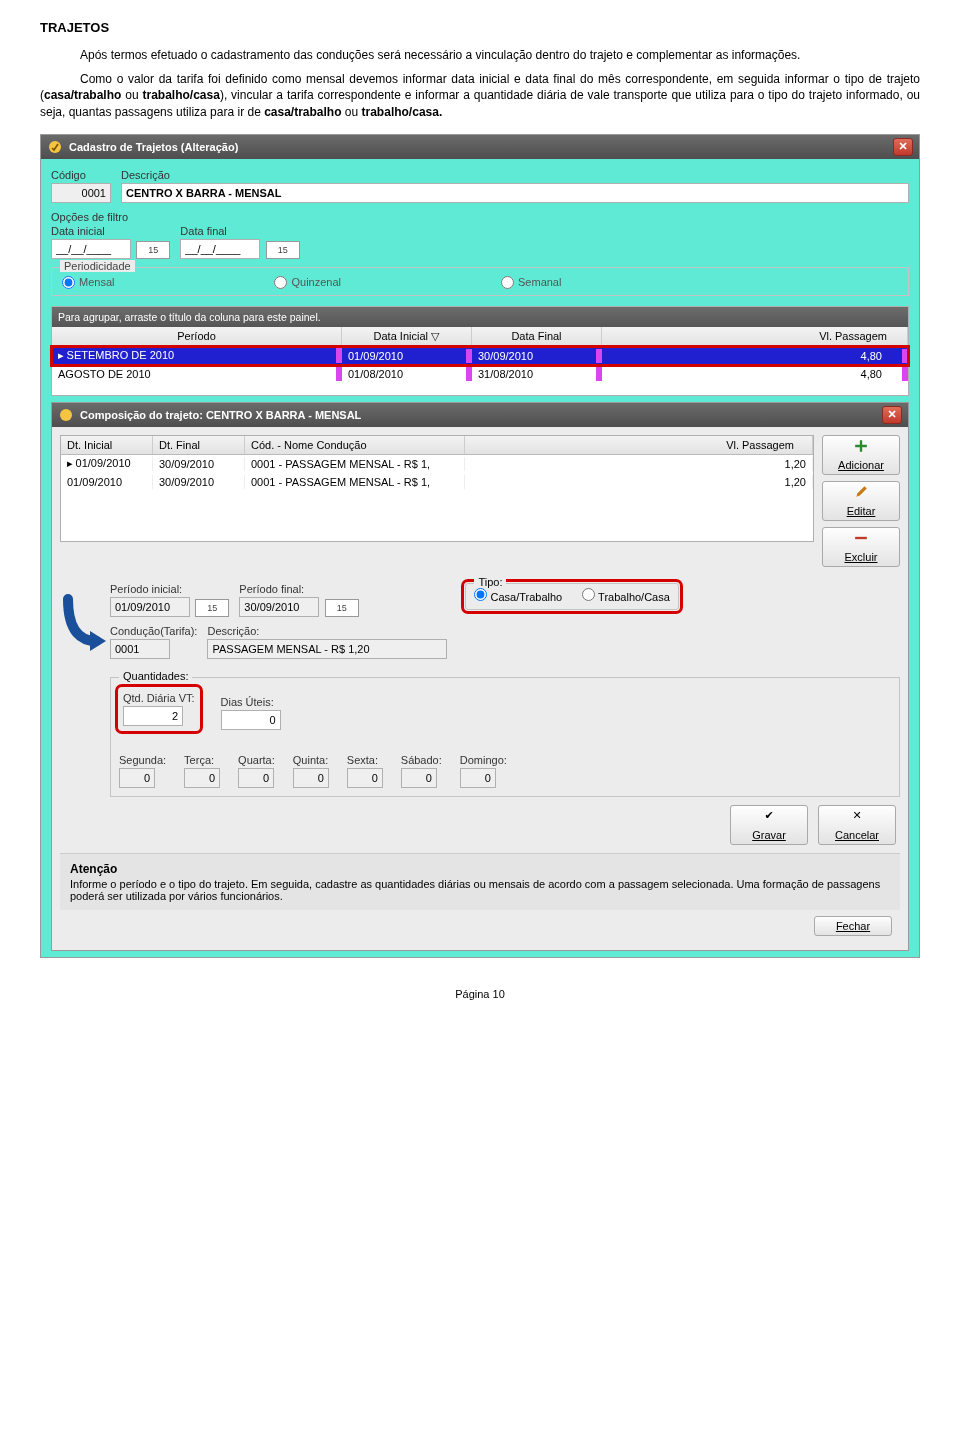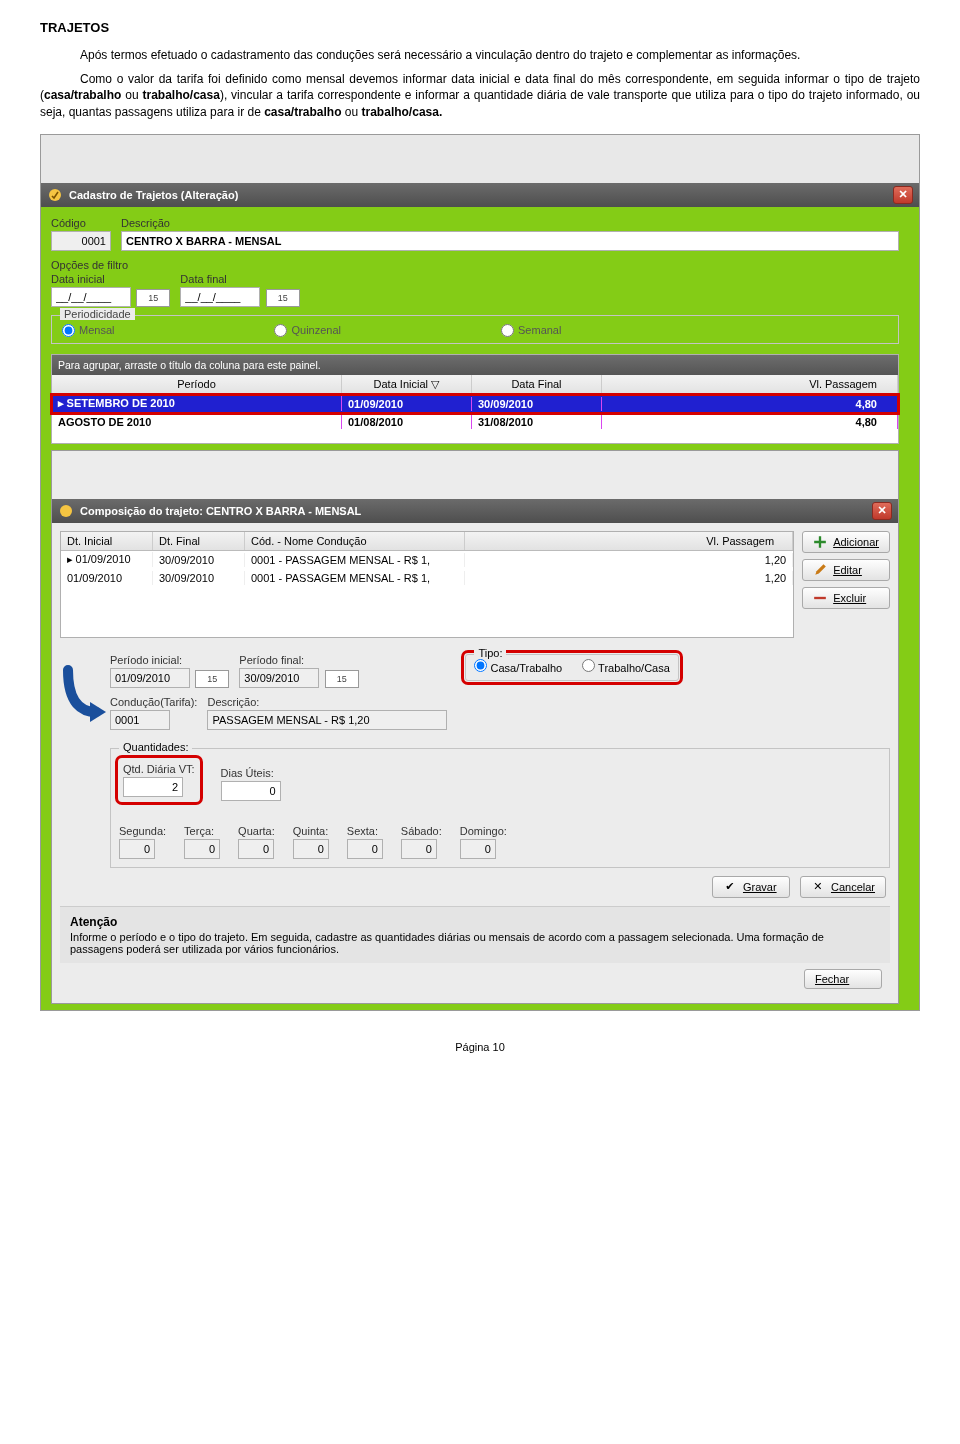--- a/index.html
+++ b/index.html
@@ -3,66 +3,66 @@
 <meta charset="utf-8">
 <style>
 * { box-sizing: border-box; margin: 0; padding: 0; }
 body { font-family: Verdana, Tahoma, Arial, sans-serif; font-size: 12px; background: #fff; color: #000; width: 960px; padding: 20px 40px; }
 .heading { font-weight: bold; font-size: 13px; margin-bottom: 12px; }
 .para { text-align: justify; margin-bottom: 8px; font-size: 12px; line-height: 1.35; }
 .indent { text-indent: 40px; }
 .b { font-weight: bold; }
 
 .app-outer { border: 1px solid #9a9a9a; background: #e8e8e8; margin-top: 14px; position: relative; }
-.titlebar { background: linear-gradient(#6b6b6b,#4e4e4e); color: #fff; height: 24px; display: flex; align-items: center; padding: 0 6px; font-weight: bold; font-size: 11px; margin-top: 48px; }
+.titlebar { background: linear-gradient(#6b6b6b,#4e4e4e); color: #fff; height: 24px; display: flex; align-items: center; padding: 0 6px; font-weight: bold; font-size: 11px; }
 .titlebar .tb-icon { width: 16px; height: 16px; margin-right: 6px; display:inline-flex; align-items:center; justify-content:center; }
 .titlebar .spacer { flex: 1; }
 .titlebar .close { width: 20px; height: 18px; background: linear-gradient(#e06c5a,#c0392b); border: 1px solid #8b2a20; border-radius: 3px; display:flex; align-items:center; justify-content:center; color:#fff; font-weight:bold; font-size:11px; cursor:pointer; }
 
-.window-body { background: #84cc16; padding: 10px 20px 6px 10px; }
+.window-body { background: #5eead4; padding: 10px 10px 6px 10px; }
 .lbl { font-size: 11px; color: #333; margin-bottom: 2px; display:block; }
 .row { display: flex; gap: 10px; align-items: flex-end; margin-bottom: 8px; }
 .field input[type="text"] { border: 1px solid #b0b0b0; background: #fff; padding: 2px 4px; font-size: 11px; height: 20px; }
 .field input[readonly] { background: #efefef; }
 .cal-btn { width: 34px; height: 18px; border: 1px solid #999; background: #fff; display:inline-flex; align-items:center; justify-content:center; font-size:9px; color:#444; margin-left:2px; cursor:pointer; }
 
 .groupbox { border: 1px solid #c4c4c4; padding: 8px 10px 6px 10px; margin-bottom: 10px; position: relative; }
 .groupbox .gb-label { position: absolute; top: -8px; left: 8px; background: #ececec; padding: 0 4px; font-size: 11px; color: #444; }
 .radio-row { display:flex; gap: 160px; align-items:center; font-size:11px; color:#555; }
 .radio-row label { display:flex; align-items:center; gap:4px; }
 
 .grid-wrap { border:1px solid #b0b0b0; background:#fff; }
 .group-banner { background: linear-gradient(#6d6d6d,#555); color:#fff; font-size:10.5px; padding:4px 6px; }
 .grid-head { display:flex; background: linear-gradient(#f3f3f3,#e2e2e2); border-bottom:1px solid #bbb; font-size:11px; }
 .gh-cell { padding:3px 6px; border-right:1px solid #ccc; text-align:center; }
 .gh-periodo { flex: 0 0 290px; }
 .gh-di { flex: 0 0 130px; }
 .gh-df { flex: 0 0 130px; }
 .gh-vl { flex: 1; text-align:right; padding-right:20px; }
 .grid-row { display:flex; font-size:11px; height:18px; align-items:center; }
-.gc { padding: 1px 6px; border-right:1px solid #d946ef;font-weight:bold; }
+.gc { padding: 1px 6px; border-right:6px solid #d946ef; }
 .gc-periodo { flex:0 0 290px; }
 .gc-di { flex:0 0 130px; }
 .gc-df { flex:0 0 130px; }
 .gc-vl { flex:1; text-align:right; padding-right:20px; }
 .row-selected { background:#2020d0; color:#fff; }
 .row-hl { outline: 3px solid #d40000; outline-offset: -1px; }
 
 .sub-window { border:1px solid #9a9a9a; background:#ececec; margin-top: -2px; }
 .sw-body { padding: 8px; }
 
 .detail-grid { background:#fff; border:1px solid #b0b0b0; }
 .detail-head { display:flex; background: linear-gradient(#f3f3f3,#e2e2e2); border-bottom:1px solid #bbb; font-size:11px; }
 .dh { padding:3px 6px; border-right:1px solid #ccc; }
 .dh-di { flex:0 0 92px; } .dh-df { flex:0 0 92px; } .dh-cod { flex:0 0 220px; } .dh-vl { flex:1; text-align:right; padding-right:18px; }
 .detail-row { display:flex; font-size:11px; height:18px; align-items:center; }
 .detail-row .dc { padding:1px 6px; border-right:1px solid #eee; }
 
 .side-btns { display:flex; flex-direction:column; gap:6px; margin-left:8px; }
-.xpbtn { display:flex; align-items:center; gap:6px; border:1px solid #a9a9a9; border-radius:3px; background:linear-gradient(#fefefe,#e3e3e3); padding:3px 10px; font-size:11px; cursor:pointer; min-width:78px; }
+.xpbtn { display:flex; align-items:center; gap:6px; border:1px solid #a9a9a9; border-radius:3px; background:linear-gradient(#fefefe,#e3e3e3); padding:3px 10px; font-size:11px; cursor:pointer; min-width:78px;flex-direction:column; }
 .xpbtn .ic { width:14px; height:14px; display:inline-flex; align-items:center; justify-content:center; }
 .flex-top { display:flex; align-items:flex-start; }
 
 .arrow-col { width:50px; display:flex; align-items:flex-start; justify-content:center; padding-top:10px; }
 .arrow-col svg { width:46px; height:60px; }
 
 .form-area { flex:1; background:#ececec; }
 .tipo-box { border:1px solid #c4c4c4; padding:4px 8px 6px 8px; position:relative; margin-left:8px; }
 .tipo-box .gb-label { position:absolute; top:-8px; left:8px; background:#ececec; font-size:11px; padding:0 4px; }
 .tipo-box .radios { display:flex; gap:20px; font-size:11px; }

